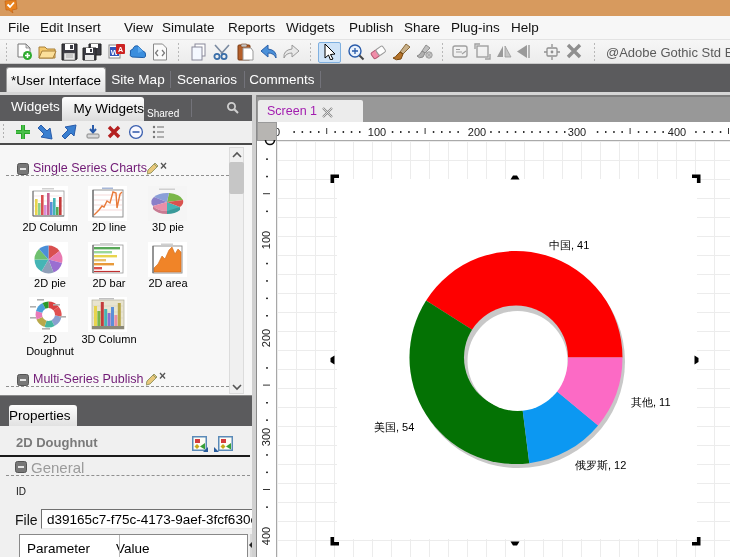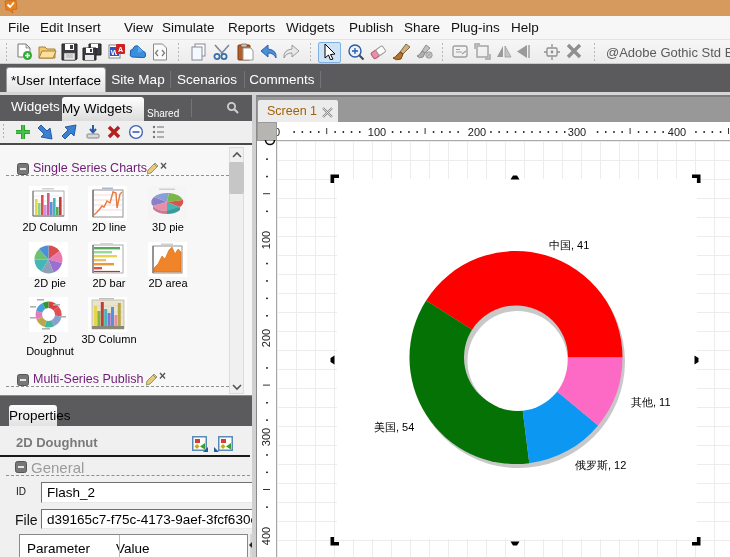--- a/index.html
+++ b/index.html
@@ -24,27 +24,27 @@
 #lptools{left:0;top:26px;width:252px;height:24px;background:#efefef;border-bottom:2px solid #4a4a4a}
 #lcontent{left:0;top:52px;width:252px;height:247px;background:#f7f7f7;overflow:hidden}
 .sechead{position:absolute;font-size:12.5px;color:#701a75}
 .dash{position:absolute;height:1px;border-top:1px dashed #909090}
 .thumb{position:absolute;width:39px;height:35px;background:#fff}
 .tlabel{position:absolute;font-size:11px;line-height:11.5px;color:#000;text-align:center;width:80px}
 
 .sbar{position:absolute;background:#f0f0f0;border:1px solid #dcdcdc}
 
 #propbar{left:0;top:395px;width:252px;height:31px;background:#5b5b5d;border-top:1px solid #8a8a8a}
-#proptab{position:absolute;left:9px;top:9px;width:48px;height:22px;background:linear-gradient(#fdfdfd,#e0e0e0);border-radius:3px 3px 0 0;font-size:13.5px;color:#000;text-align:right;line-height:22px}
+#proptab{position:absolute;left:9px;top:9px;width:68px;height:22px;background:linear-gradient(#fdfdfd,#e0e0e0);border-radius:3px 3px 0 0;font-size:13.5px;color:#000;text-align:left;line-height:22px}
 #propc{left:0;top:426px;width:256px;height:131px;background:#f0f0f0}
 .fld{position:absolute;background:#fff;border:1px solid #707070;border-right-color:#e8e8e8;border-bottom-color:#e8e8e8;font-size:13.5px;color:#000;padding:2px 0 0 5px;white-space:nowrap;overflow:hidden}
 
 #divider{left:252px;top:95px;width:5px;height:462px;background:#d0d0d0;border-right:1px solid #8a8a8a}
 #ctabbar{left:257px;top:95px;width:473px;height:27px;background:#989898;border-top:2px solid #7d7d7d}
-#ctab{position:absolute;left:1px;top:3px;width:80px;height:24px;background:#ececec;border-radius:2px 2px 0 0;font-size:13.5px;color:#a16207}
+#ctab{position:absolute;left:1px;top:3px;width:105px;height:24px;background:#ececec;border-radius:2px 2px 0 0;font-size:13.5px;color:#a21caf}
 #hruler{left:257px;top:122px;width:473px;height:19px;background:#fff;border-bottom:1px solid #aaa}
 #corner{left:257px;top:122px;width:20px;height:19px;background:#b7b5b2;border:1px solid #9a9a9a}
 #vruler{left:257px;top:141px;width:20px;height:416px;background:#fff;border-right:1px solid #a8a8a8}
 #canvas{left:277px;top:141px;width:453px;height:416px;background-color:#fff;background-image:linear-gradient(to right,#ececec 1px,transparent 1px),linear-gradient(to bottom,#ececec 1px,transparent 1px);background-size:19px 19px}
 #widget{left:337px;top:179px;width:360px;height:360px;background:#fff}
 .clabel{position:absolute;font-size:11px;color:#000}
 </style></head>
 <body>
 <div class="abs" id="titlebar"></div>
 <svg class="abs" style="left:3px;top:0" width="16" height="14" viewBox="0 0 16 14">
@@ -193,21 +193,21 @@
 <div class="mtab" style="left:171px;width:72px">Scenarios</div>
 <div class="mtab" style="left:245px;width:74px">Comments</div>
 <div class="msep" style="left:170px"></div>
     <div class="msep" style="left:244px"></div>
     <div class="msep" style="left:320px"></div>
 </div>
 <div class="abs" id="strip"></div>
 <div class="abs" id="lpanel">
  <div class="abs" id="lphead">
   <span class="ptab" style="left:11px">Widgets</span>
-  <div class="abs" style="left:62px;top:2px;width:82px;height:24px;background:linear-gradient(#fefefe,#dcdcdc);border-radius:3px 3px 0 0;font-size:13.5px;text-align:left;line-height:23px">My Widgets</div>
+  <div class="abs" style="left:62px;top:2px;width:82px;height:24px;background:linear-gradient(#fefefe,#dcdcdc);border-radius:3px 3px 0 0;font-size:13.5px;text-align:right;line-height:23px">My Widgets</div>
   <span class="ptab" style="left:147px;top:13px;font-size:10px">Shared</span>
   <div class="abs" style="left:191px;top:4px;width:1px;height:18px;background:#73737a"></div>
   <svg class="abs" style="left:226px;top:6px" width="13" height="13" viewBox="0 0 13 13">
         <circle cx="5.5" cy="5.5" r="3.6" fill="none" stroke="#cfcfcf" stroke-width="1.8"></circle>
         <line x1="8.3" y1="8.3" x2="12" y2="12" stroke="#cfcfcf" stroke-width="2"></line>
       </svg>
  </div>
  <div class="abs" id="lptools">
   <div style="position:absolute;left:3px;top:3px;width:1px;height:16px;background-image:repeating-linear-gradient(to bottom,#b0b0b0 0 2px,transparent 2px 4px)"></div>
   <svg class="abs" style="left:15px;top:3px" width="16" height="16" viewBox="0 0 16 16">
@@ -409,21 +409,20 @@
       <path d="M0 16h5l-5-5z" fill="#2a5c9c"></path>
     </svg>
 <div class="abs" style="left:0px;top:29px;width:250px;height:2px;background:#1a1a1a"></div>
 <svg class="abs" style="left:15px;top:35px" width="12" height="12" viewBox="0 0 12 12">
       <rect x="0.5" y="0.5" width="11" height="11" rx="2" fill="#777" stroke="#555"></rect>
       <path d="M3 6h6" stroke="#fff" stroke-width="1.6"></path>
     </svg>
 <span class="abs" style="left:31px;top:33px;font-size:15px;color:#9b9b9b">General</span>
 <div class="dash" style="left:6px;top:49px;width:244px"></div>
 <span class="abs" style="left:16px;top:60px;font-size:10px;color:#111">ID</span>
-<div class="fld" style="left:41px;top:56px;width:214px;height:21px">Flash_2</div>
 <span class="abs" style="left:15px;top:86px;font-size:14px;color:#111">File</span>
 <div class="fld" style="left:41px;top:83px;width:214px;height:20px">d39165c7-f75c-4173-9aef-3fcf630cd</div>
 <div class="abs" style="left:19px;top:108px;width:229px;height:23px;background:#fff;border:1px solid #888;border-bottom:none">
   <span style="position:absolute;left:7px;top:6px;font-size:13.5px;color:#000">Parameter</span>
   <span style="position:absolute;left:96px;top:6px;font-size:13.5px;color:#000">Value</span>
   <div style="position:absolute;left:99px;top:0;width:1px;height:23px;background:#b8b8b8"></div>
 </div>
 <div class="abs" style="left:250px;top:108px;width:6px;height:23px;background:#d8d8d8"></div>
     <svg class="abs" style="left:249px;top:112px" width="7" height="14" viewBox="0 0 7 14">
       <path d="M6 1v12L0 7z" fill="#222"></path>

